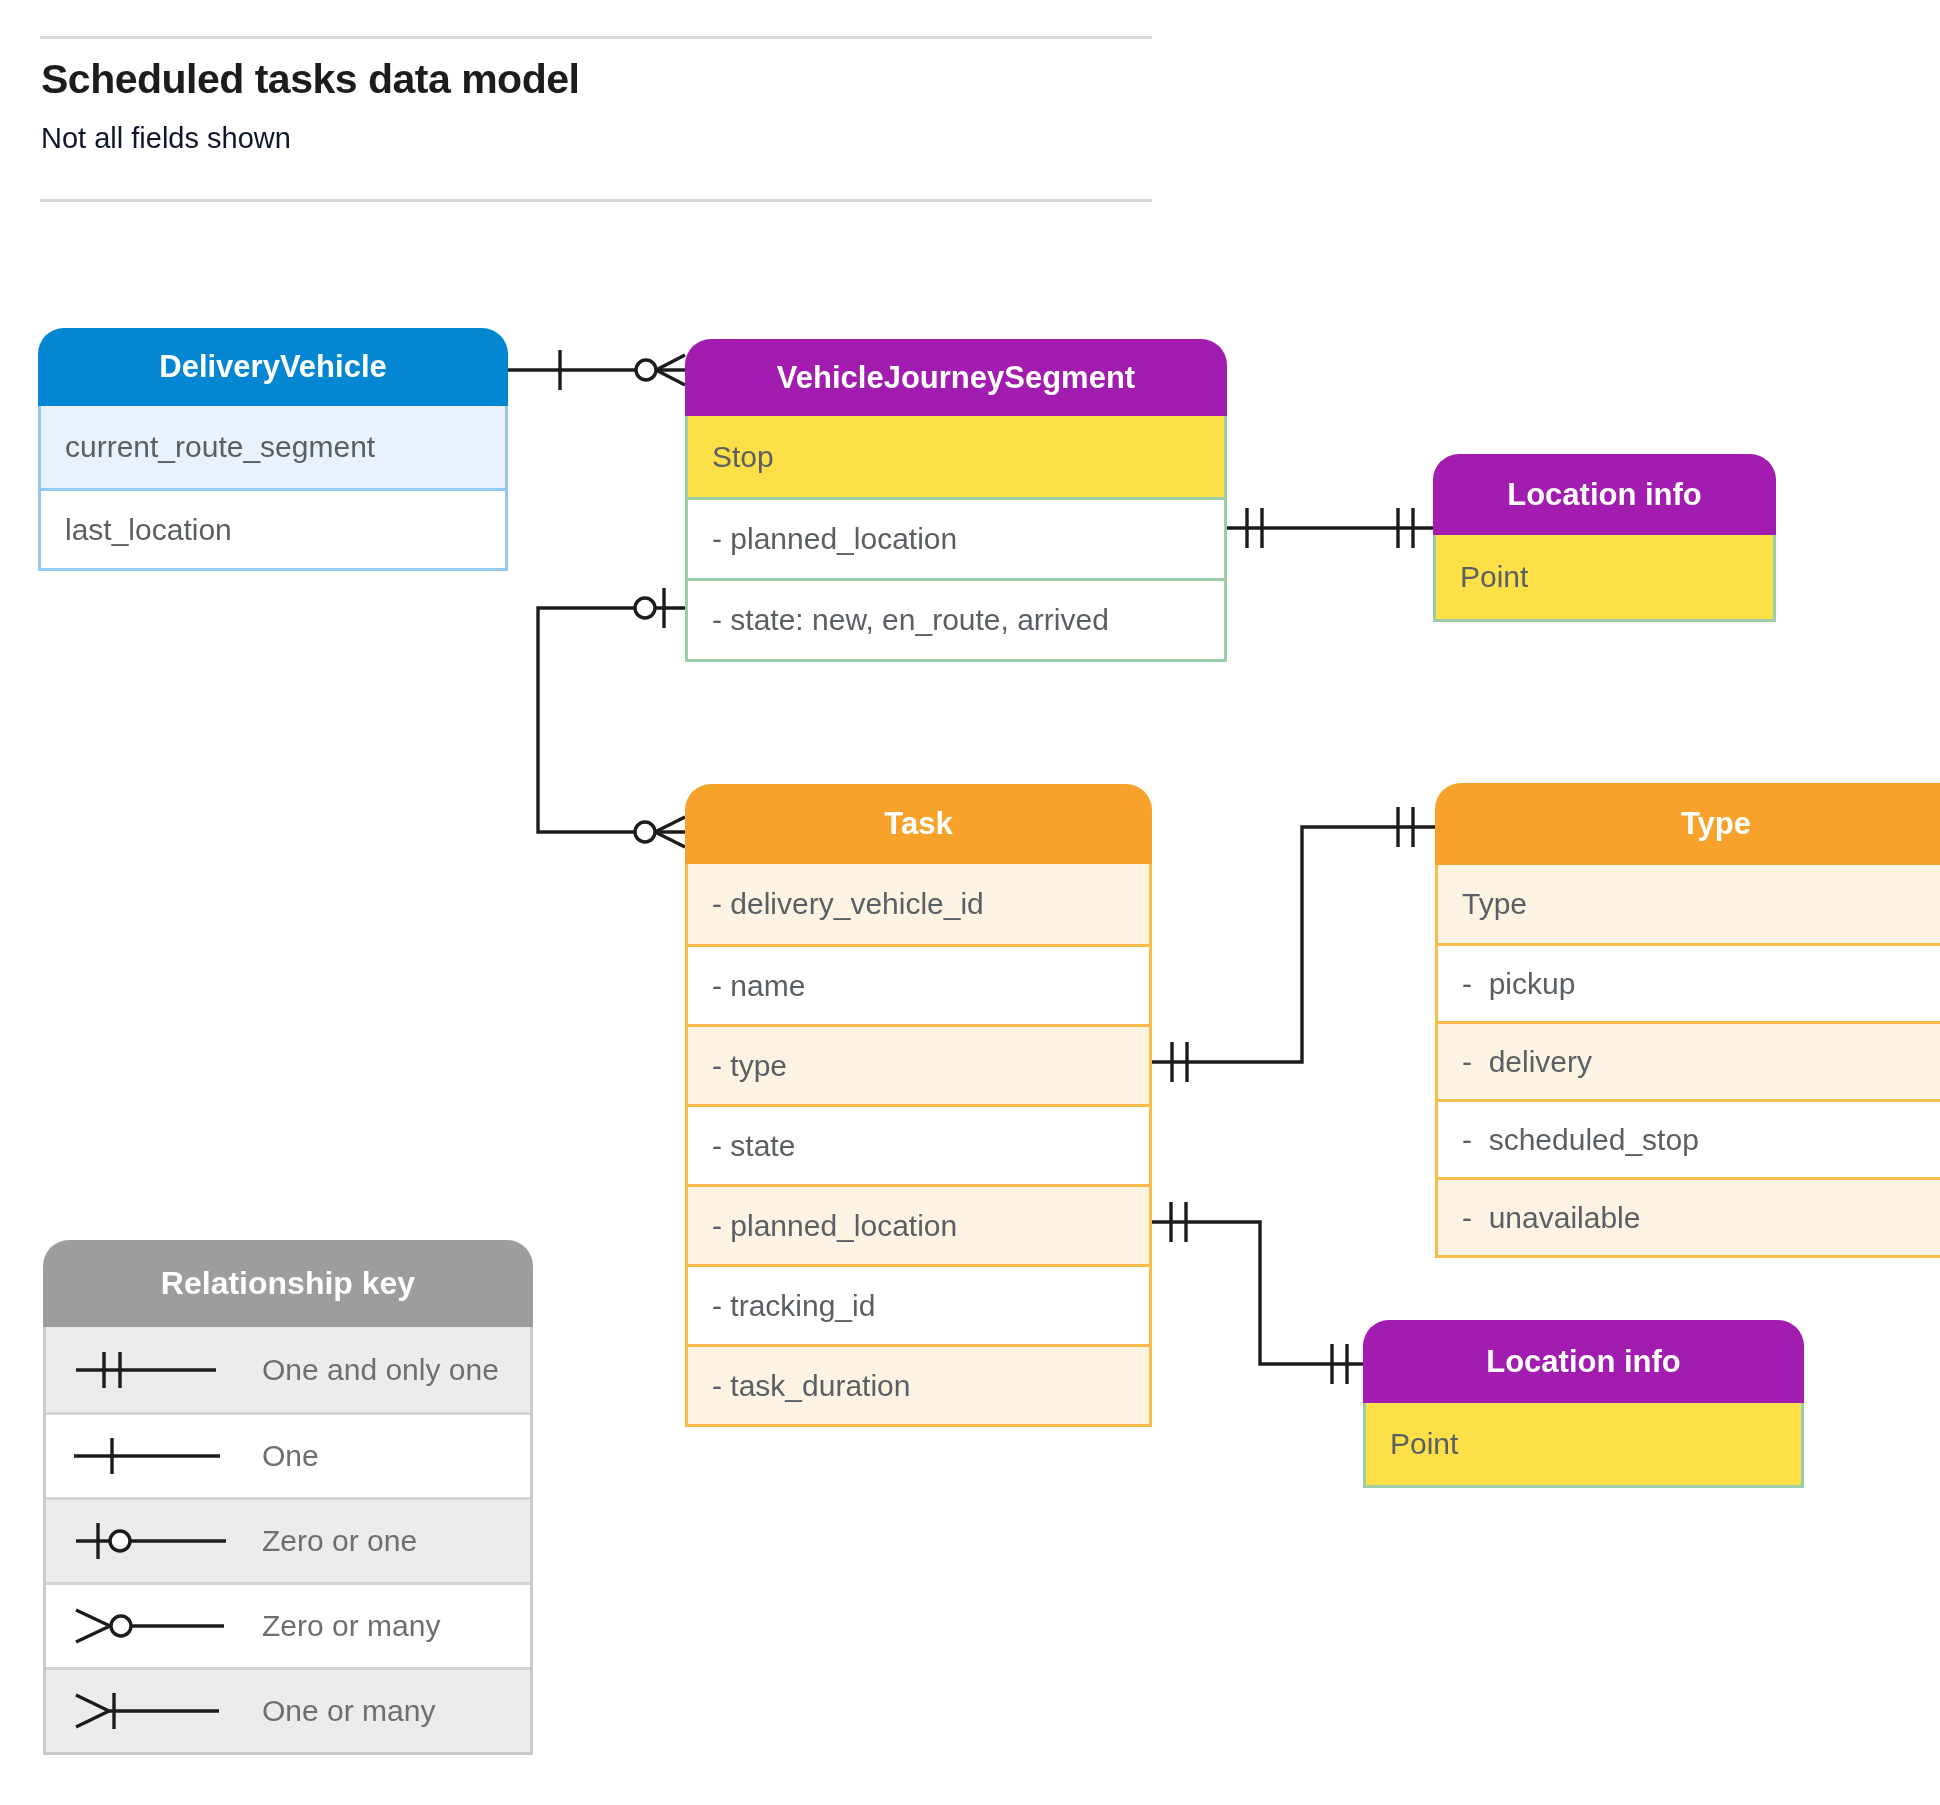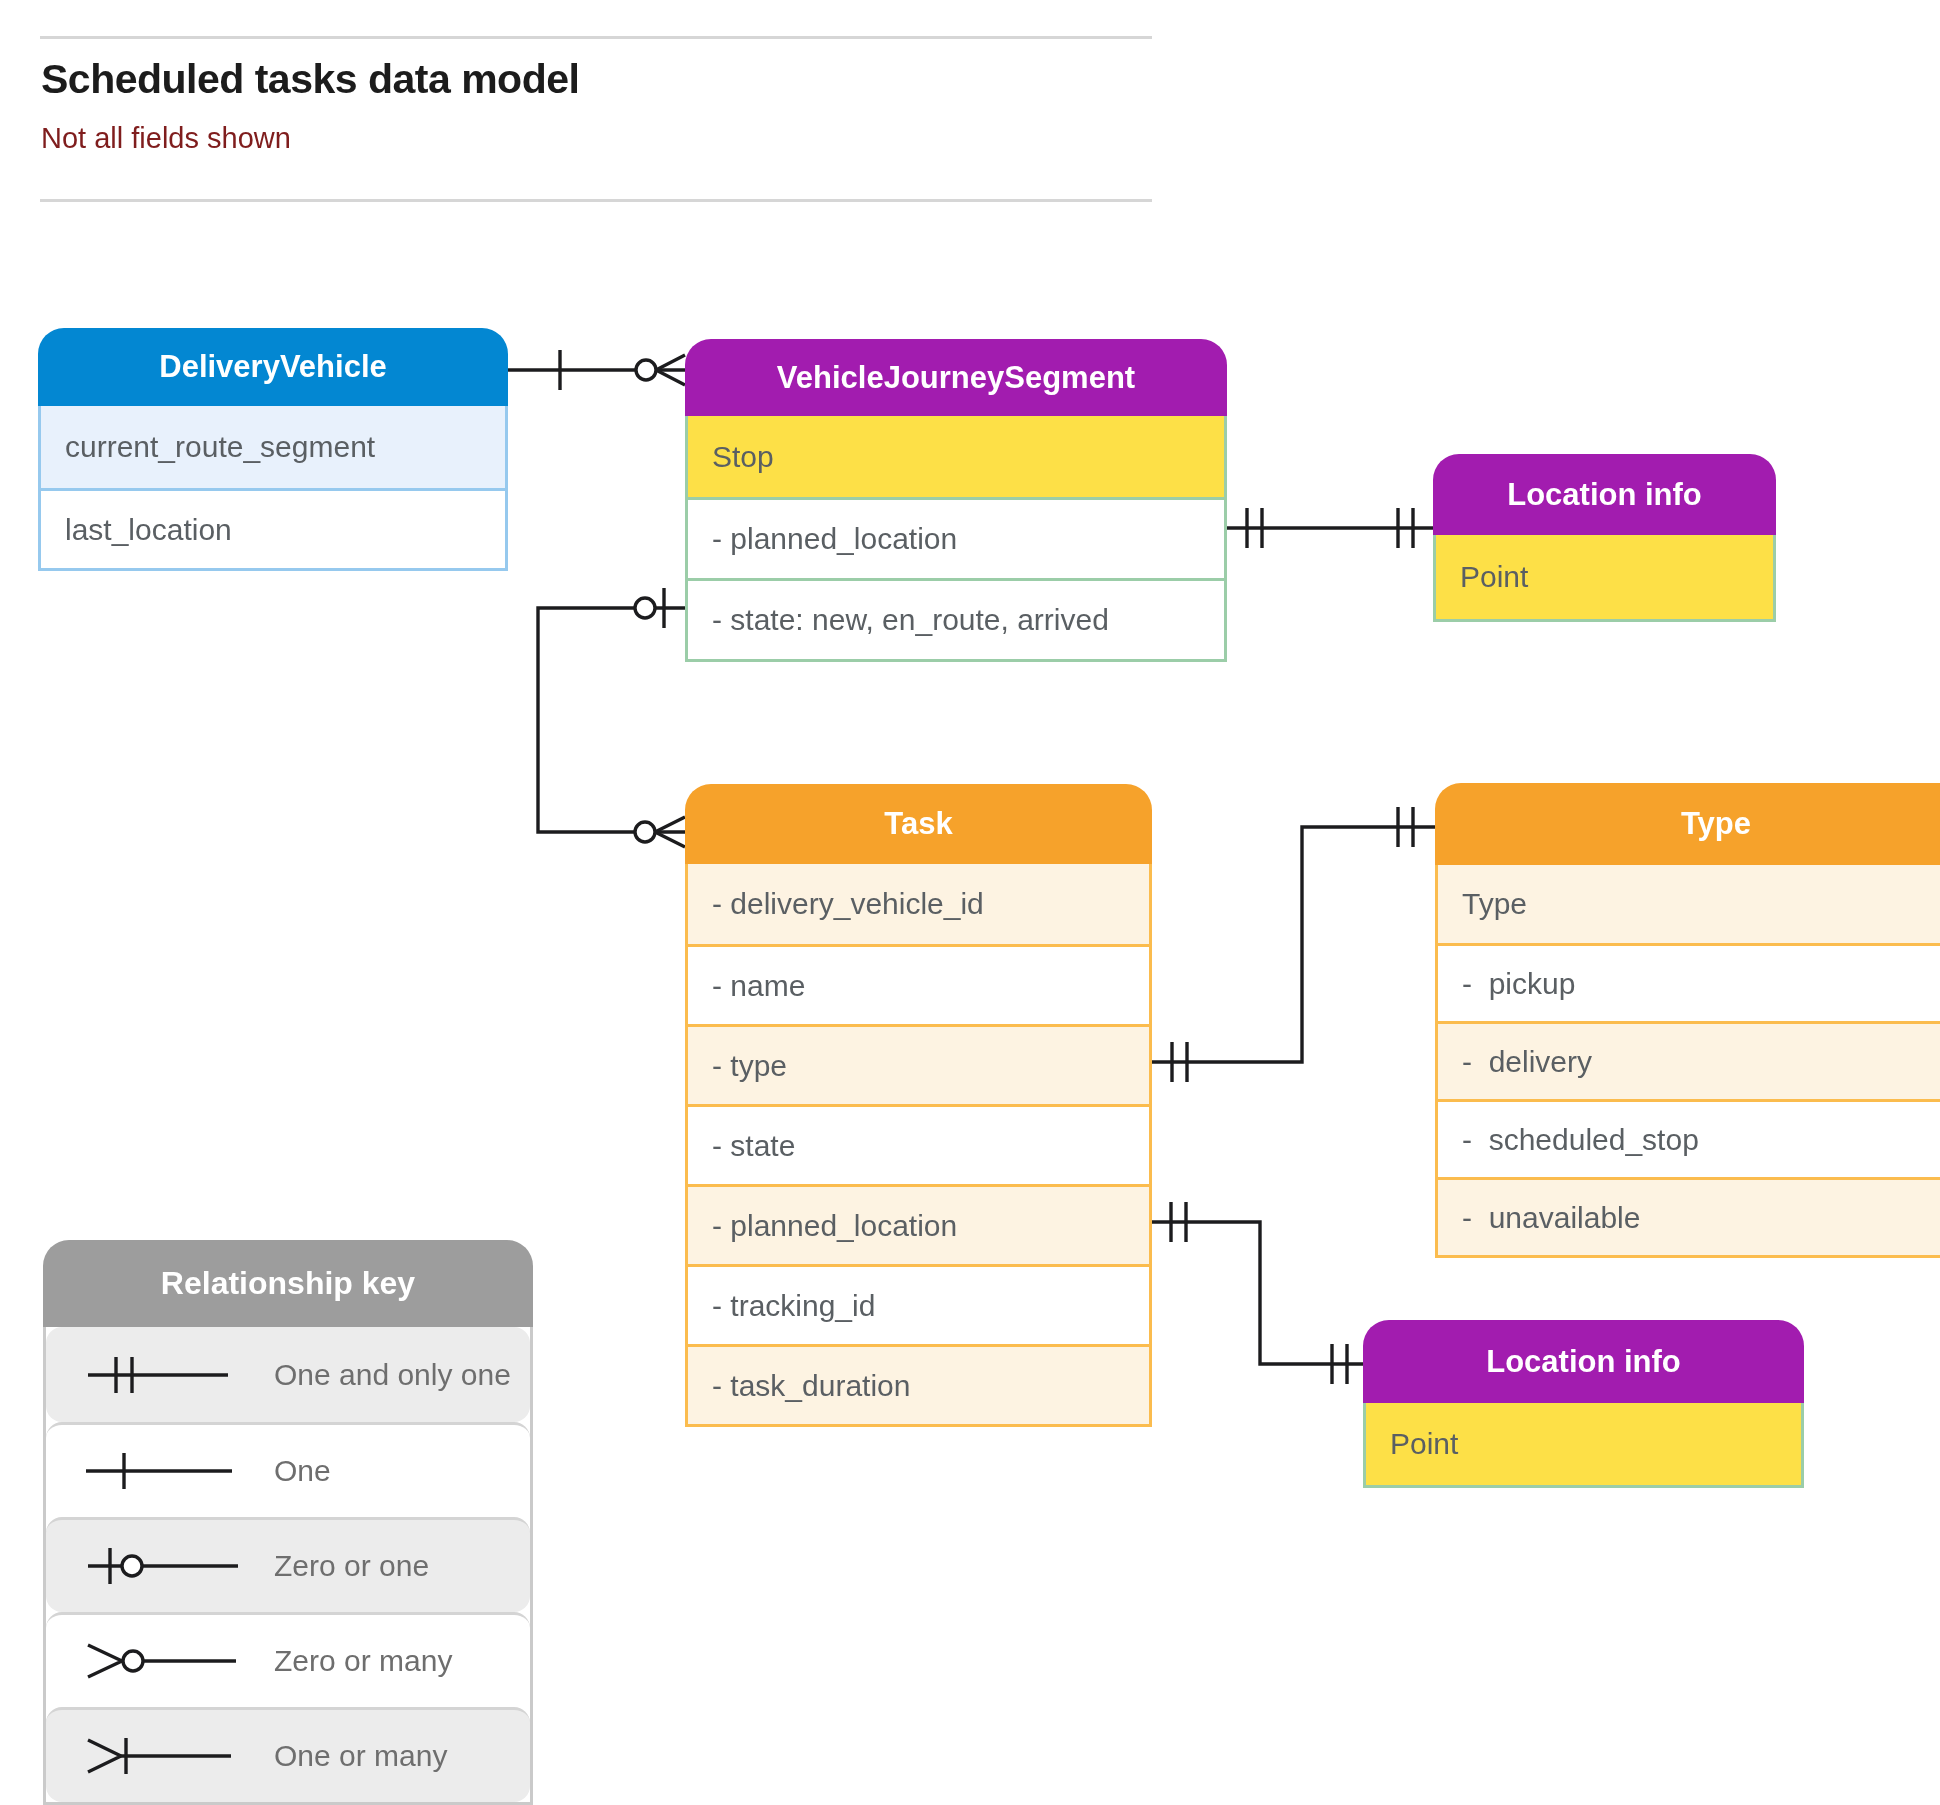--- a/index.html
+++ b/index.html
@@ -4,21 +4,21 @@
 <style>
   * { margin:0; padding:0; box-sizing:border-box; }
   html,body { background:#ffffff; }
   body { font-family:"Liberation Sans", sans-serif; }
   .canvas { position:relative; width:1940px; height:1805px; background:#ffffff; overflow:hidden; }
 
   .hr { position:absolute; left:40px; width:1112px; height:3px; background:#D6D6D6; }
   .hr.top { top:36px; }
   .hr.bottom { top:199px; }
   .page-title { position:absolute; left:41px; top:56px; font-size:41px; font-weight:bold; color:#1C1C1C; letter-spacing:-0.5px; }
-  .page-subtitle { position:absolute; left:41px; top:122px; font-size:29px; color:#7f1d1d; }
+  .page-subtitle { position:absolute; left:41px; top:122px; font-size:29px; color:#0f172a; }
 
   .entity { position:absolute; }
   .e-header { display:flex; align-items:center; justify-content:center; color:#ffffff; font-weight:bold; font-size:31px; border-radius:26px 26px 0 0; }
   .e-body { border-style:solid; border-width:0 3px 3px 3px; background:#fff; }
   .e-row { display:flex; align-items:center; padding-left:24px; font-size:30px; color:#5A5F63; }
   .e-row span { white-space:pre-wrap; }
   .e-row + .e-row { border-top:3px solid transparent; }
 
   
   .blue .e-header { background:#0387D2; }
@@ -67,21 +67,21 @@
   .type { left:1435px; top:783px; width:562px; }
   .type .e-header { height:82px; }
   .type .e-row { height:78px; }
 
   .loc-bottom { left:1363px; top:1314px; width:441px; }
   .loc-bottom .e-header { height:83px; }
   .loc-bottom .e-row { height:82px; }
 
   .key  { left:43px; top:1240px; width:490px; }
   .key .e-header { height:87px; font-size:32px; }
-  .key .e-row { height:95px; padding-left:30px;border-radius:16px; }
+  .key .e-row { height:85px; padding-left:18px; }
 
   .connectors { position:absolute; left:0; top:0; width:1940px; height:1805px; pointer-events:none; }
 </style>
 </head>
 <body>
 
 <div class="canvas">
 
   <div class="hr top"></div>
   <h1 class="page-title">Scheduled tasks data model</h1>

